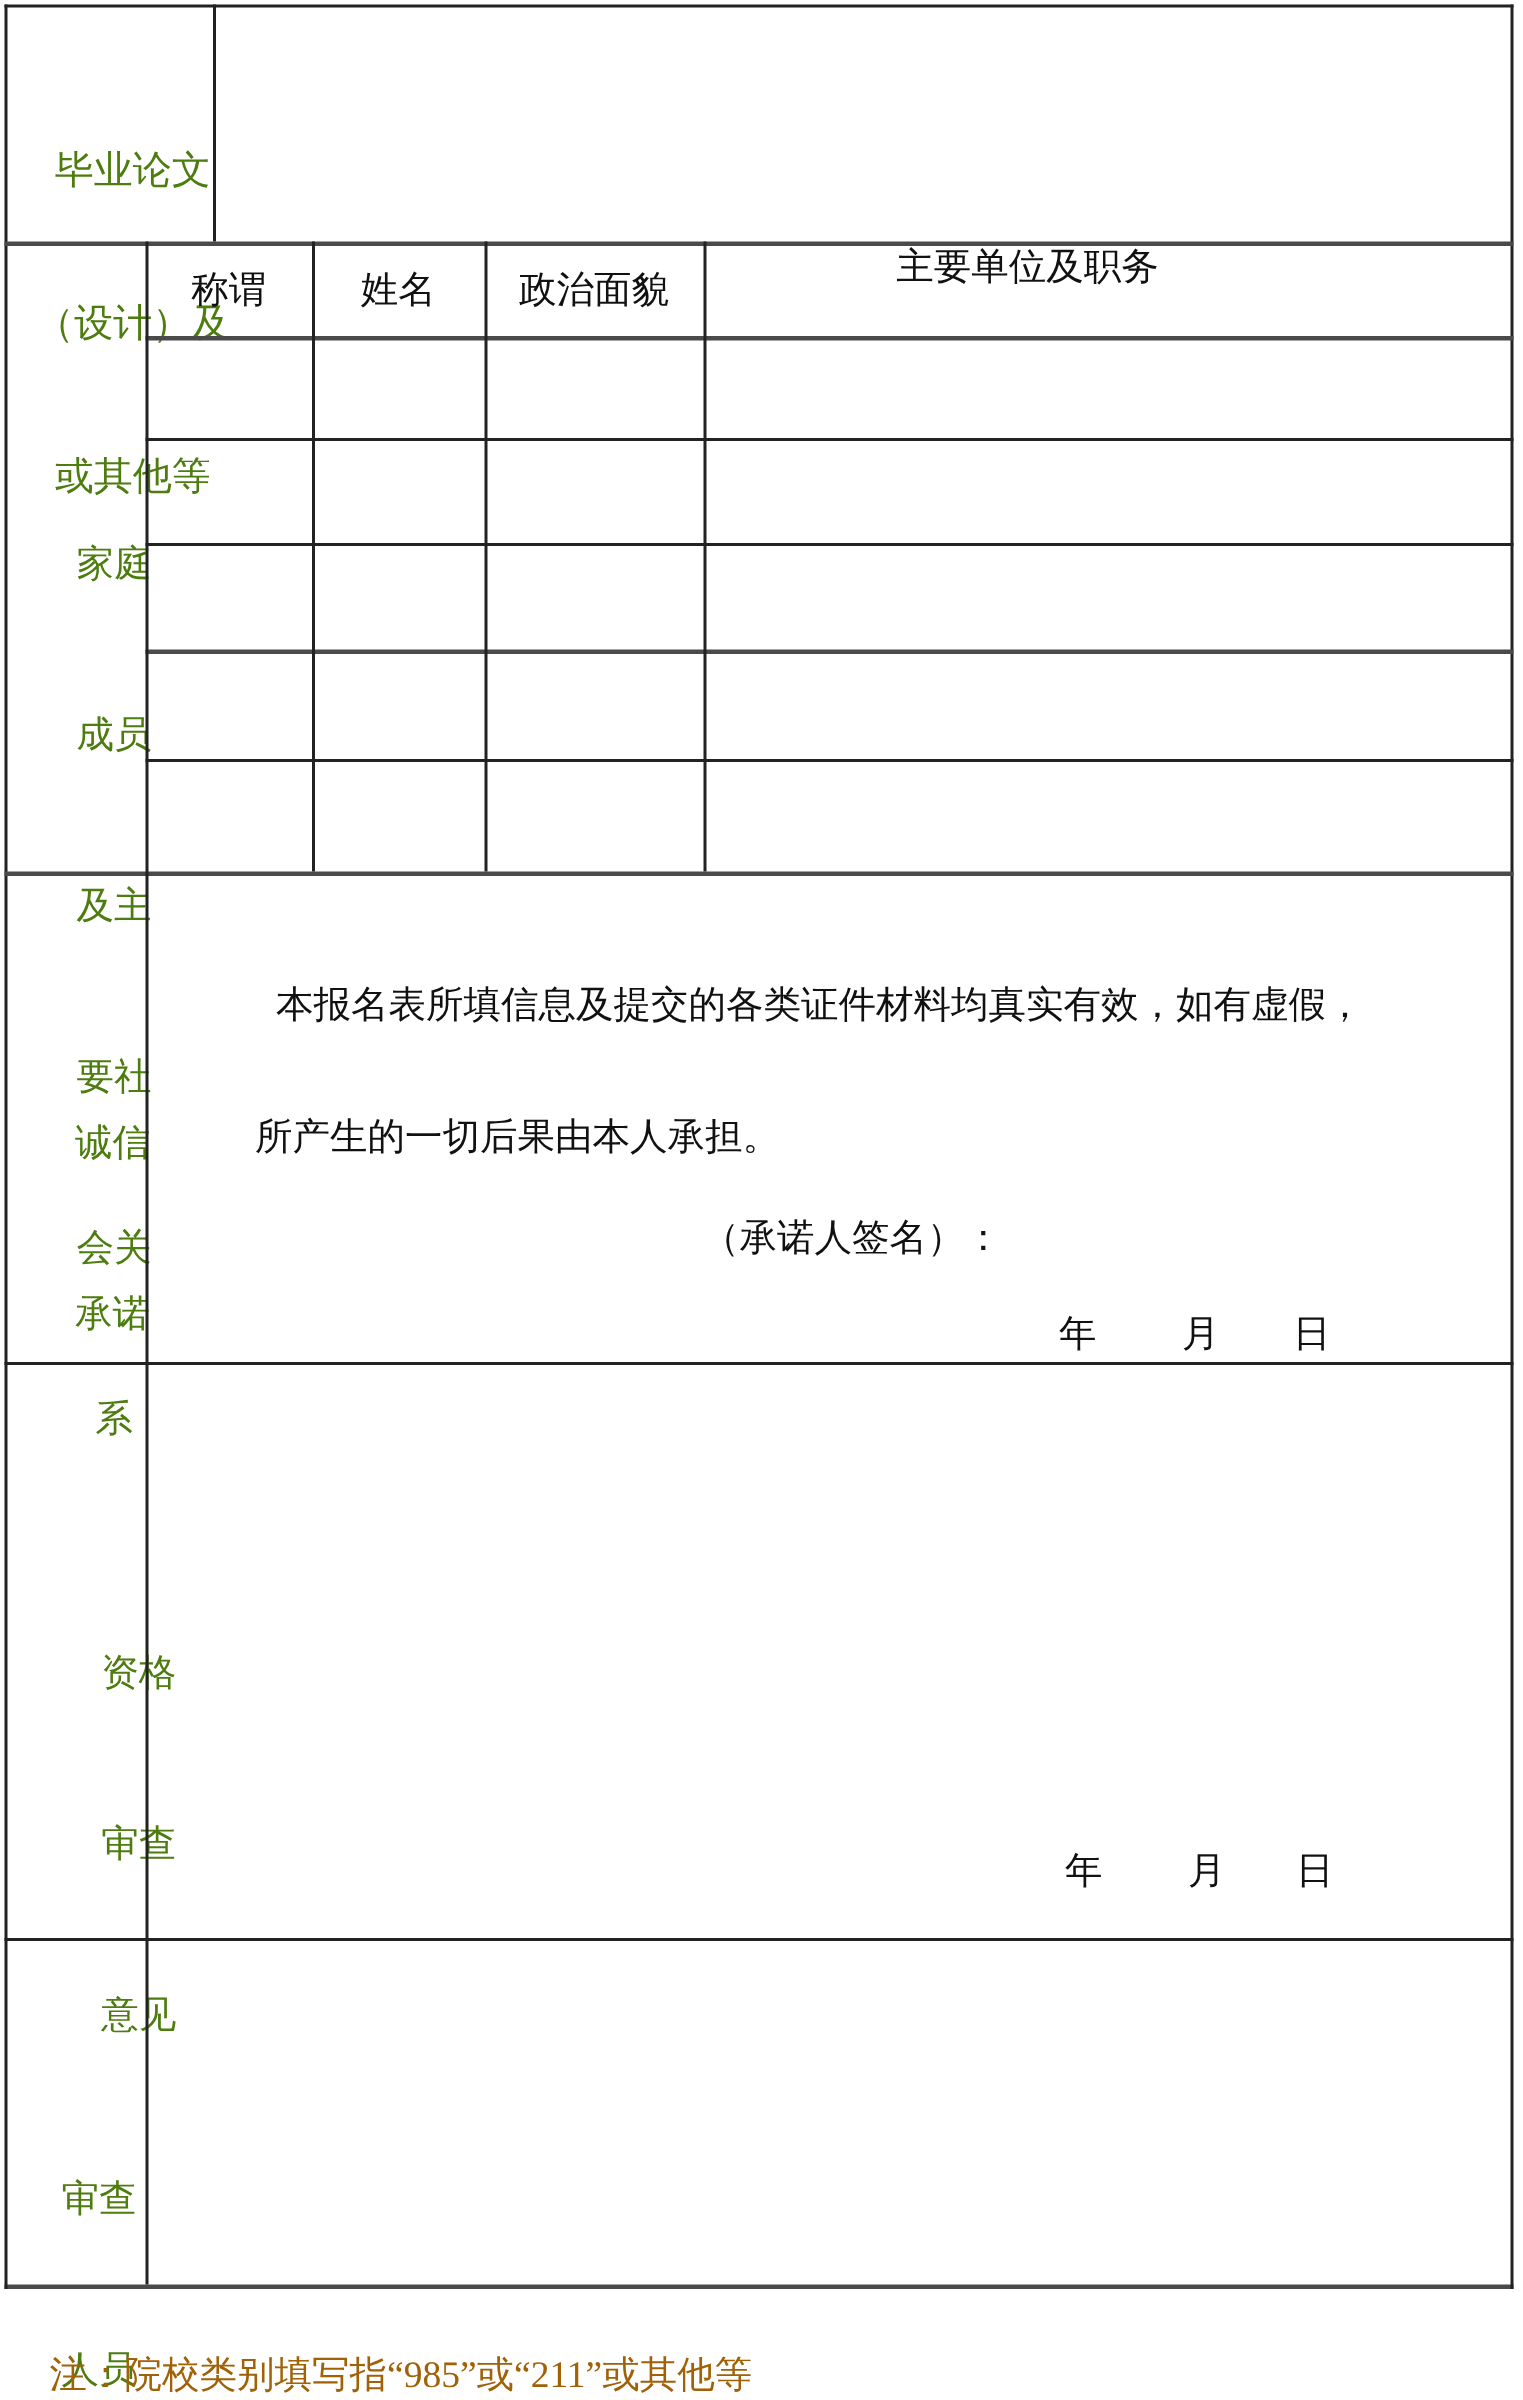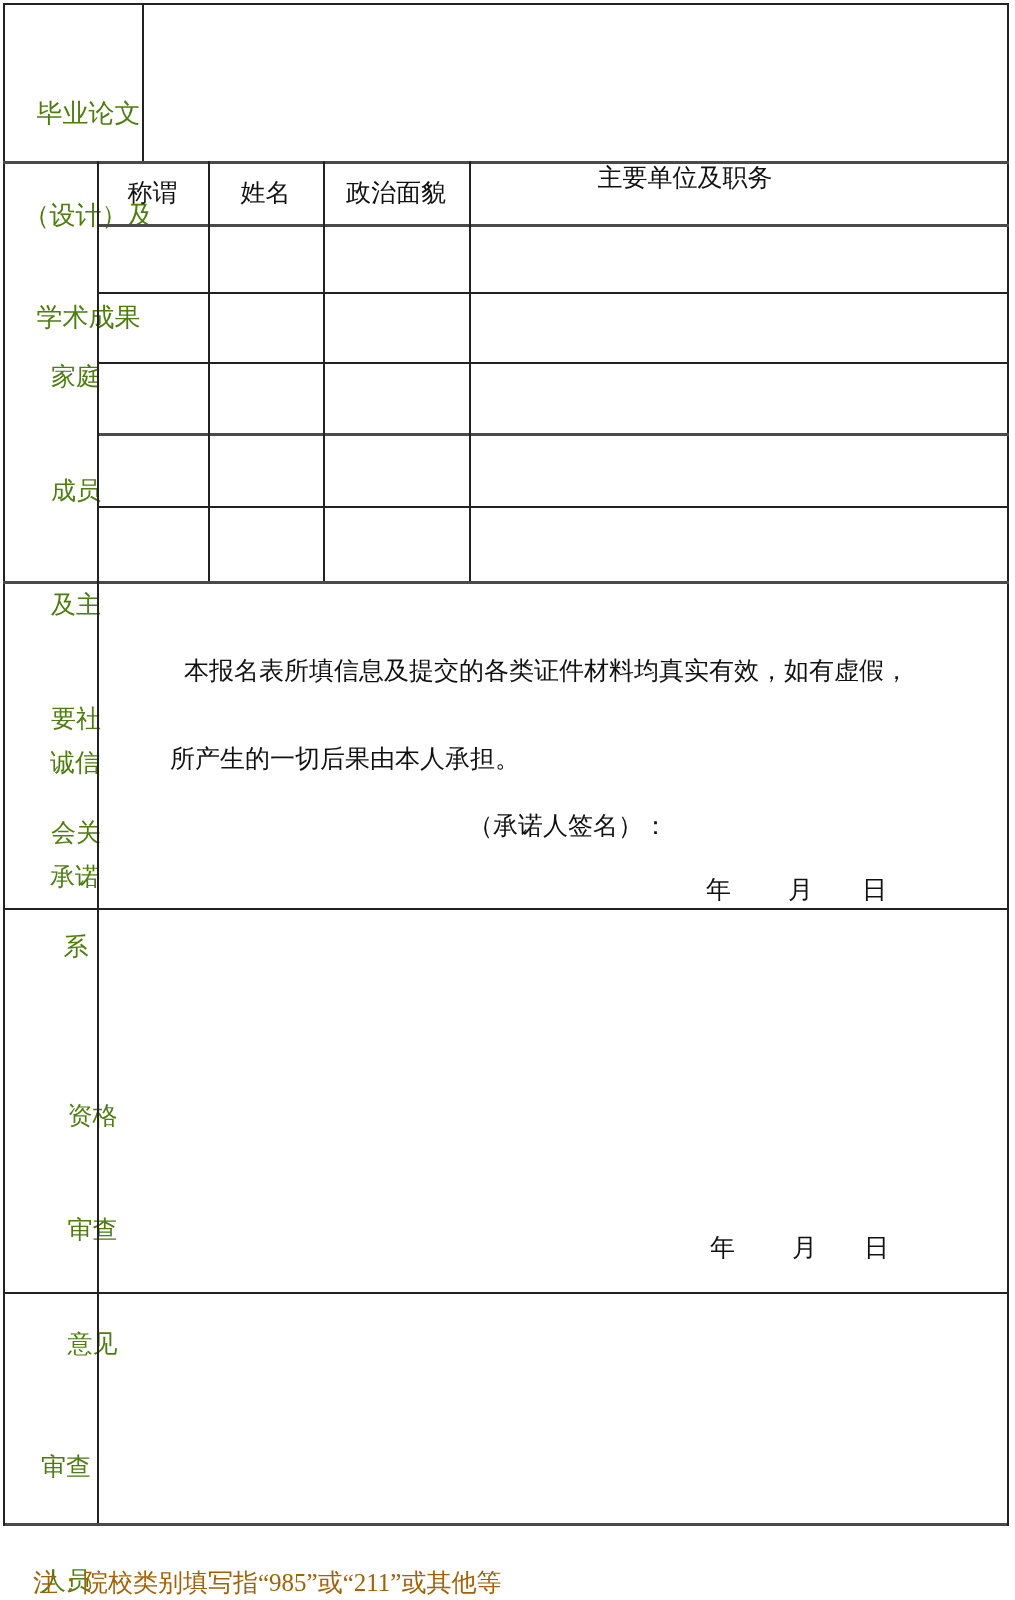--- a/index.html
+++ b/index.html
@@ -41,21 +41,21 @@
   }
 </style>
 </head>
 <body>
 
 <div class="page" id="page">
 
   <div class="label-block thesis-label" style="left:3px;top:29px;width:139px;">
     <span class="label-line">毕业论文</span>
     <span class="label-line">（设计）及</span>
-    <span class="label-line">学术成果</span>
+    <span class="label-line">或其他等</span>
   </div>
   <div class="cell" style="left:142px;top:3px;width:867px;height:158px;"></div>
 
   <div class="label-block" style="left:3px;top:282px;width:82px;padding-left:16px;">
     <span class="label-line">家庭</span>
     <span class="label-line">成员</span>
     <span class="label-line">及主</span>
     <span class="label-line">要社</span>
     <span class="label-line">会关</span>
     <span class="label-line">系</span>

